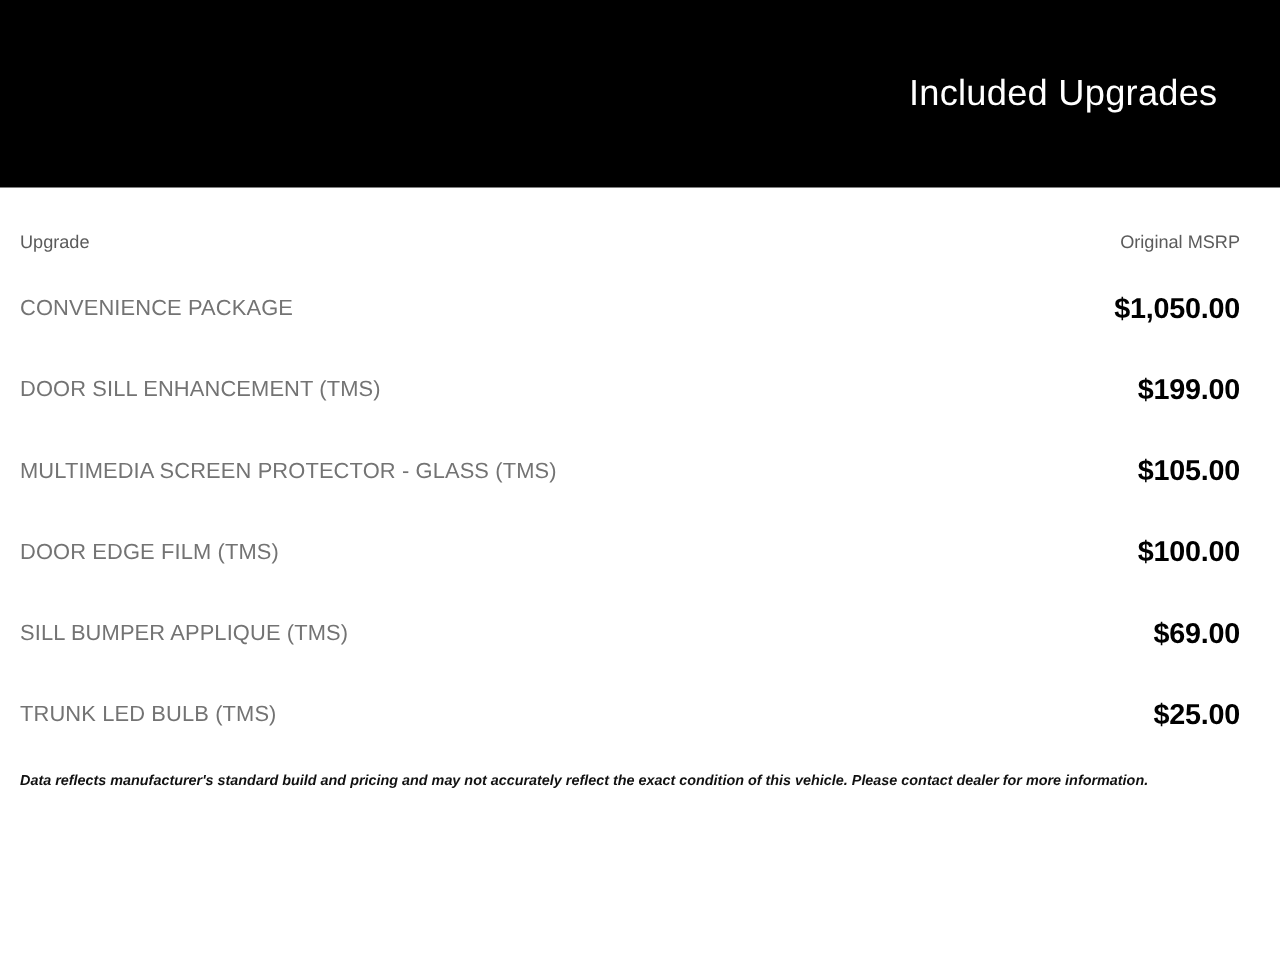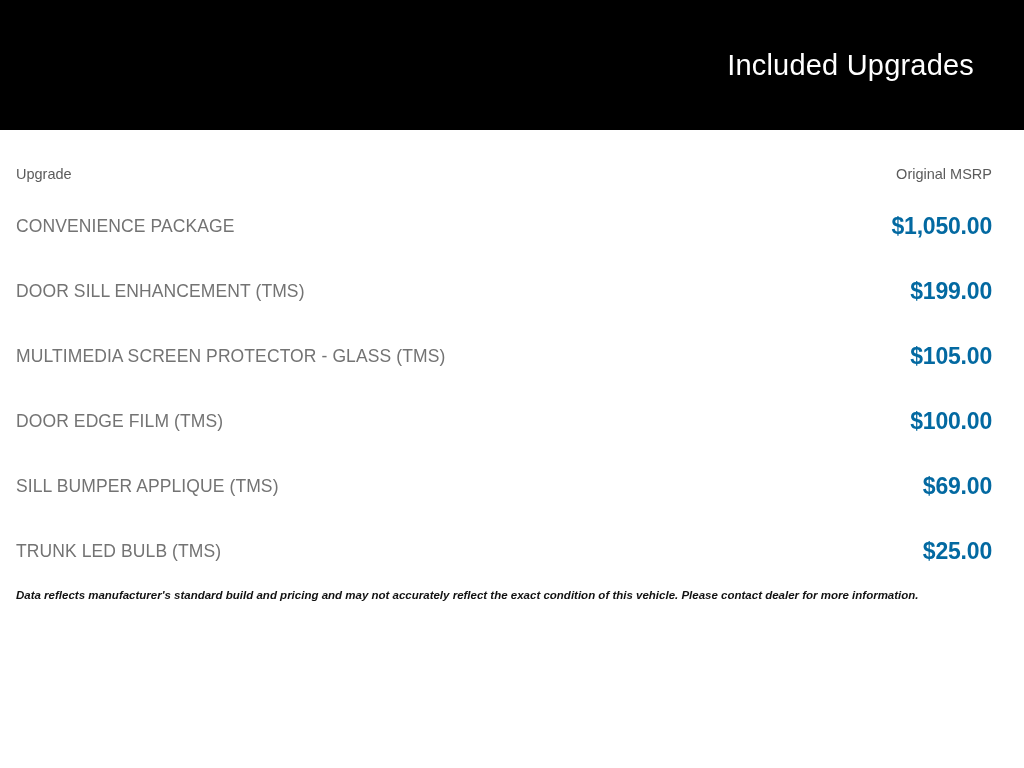--- a/index.html
+++ b/index.html
@@ -17,21 +17,21 @@
     width: 1024px;
     height: 768px;
     position: relative;
     display: flex;
     flex-direction: column;
     background: #ffffff;
   }
 
   
   .header-banner {
-    height: 130px;
+    height: 150px;
     background: #000000;
     display: flex;
     align-items: center;
     justify-content: flex-end;
     padding-right: 50px;
     box-sizing: border-box;
     flex: 0 0 auto;
   }
   .header-title {
     color: #ffffff;
@@ -82,28 +82,28 @@
     font-size: 17.5px;
     font-weight: 400;
     color: #737373;
     letter-spacing: 0.1px;
     white-space: nowrap;
   }
   td.cell-price {
     text-align: right;
     font-size: 23px;
     font-weight: 700;
-    color: #0369a1;
+    color: #000000;
     white-space: nowrap;
     letter-spacing: -0.2px;
   }
 
   
   .footer-note {
-    margin-top: 4px;
+    margin-top: 14px;
     padding-left: 0px;
     font-size: 11.5px;
     font-style: italic;
     font-weight: 700;
     color: #111111;
     line-height: 1.3;
     white-space: nowrap;
   }
 </style>
 </head>

